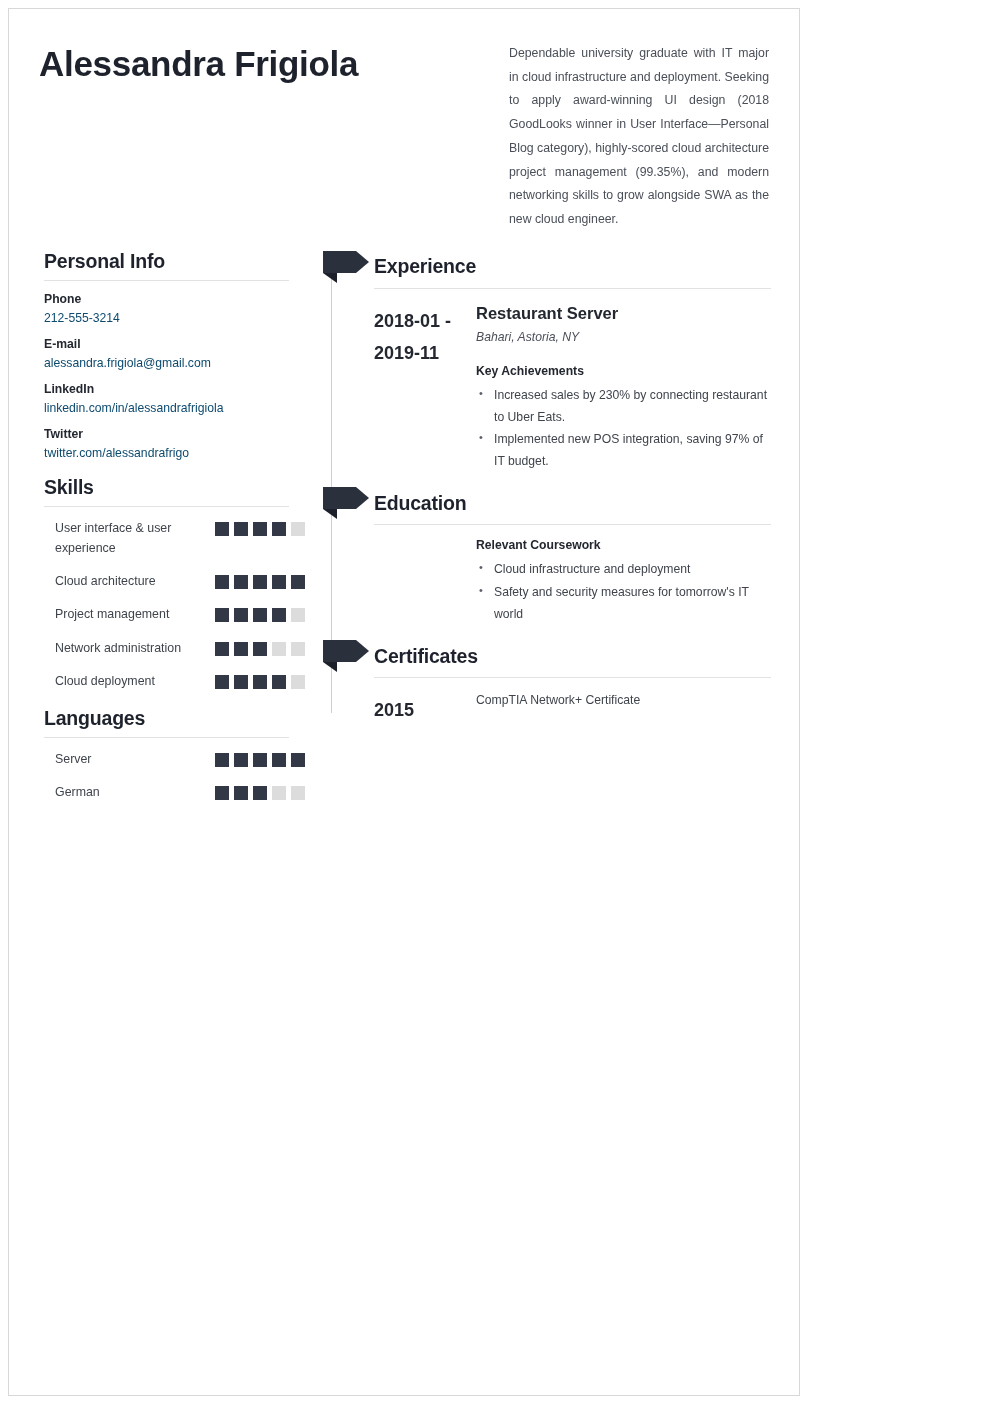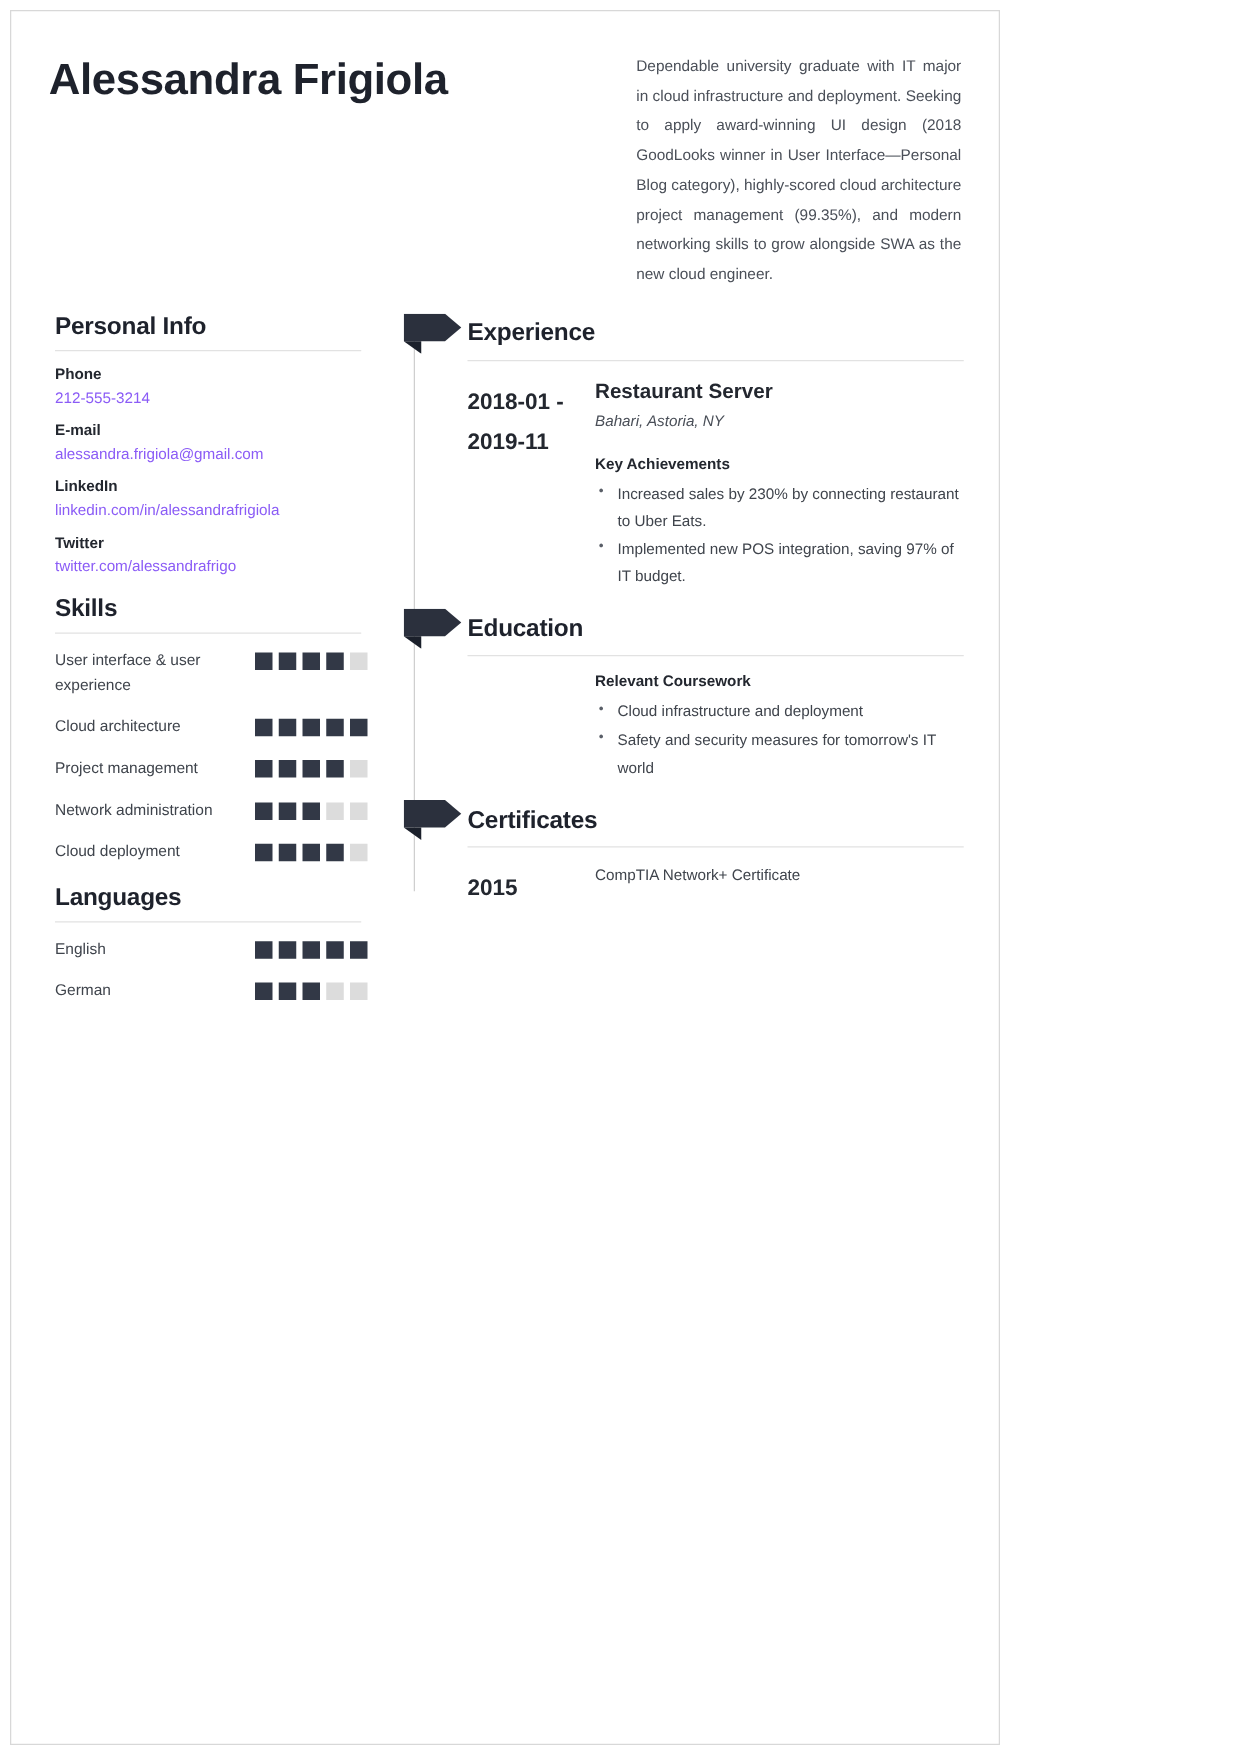--- a/index.html
+++ b/index.html
@@ -89,36 +89,36 @@
   .info-item { margin-bottom: 12px; }
   .info-label {
     font-size: 12.2px;
     font-weight: bold;
     color: #23272f;
     margin-bottom: 5px;
     margin-left: 5px;
   }
   .info-value {
     font-size: 12.2px;
-    color: #8b5cf6;
+    color: #0c4a6e;
     margin-left: 5px;
   }
 
   .rate-row {
     display: flex;
     align-items: flex-start;
     margin-bottom: 13px;
   }
   .rate-label {
     font-size: 12.4px;
     color: #3f444c;
     line-height: 1.63;
     width: 160px;
     flex: none;
-    margin-left: 5px;
+    margin-left: 16px;
   }
   .rate-dots {
     display: flex;
     gap: 5px;
     padding-top: 4px;
   }
   .sq {
     width: 14px;
     height: 14px;
     background: #dcdcdc;
@@ -316,21 +316,21 @@
               </div>
           </div>
         </div>
       </div>
 
       <div class="side-section">
         <div class="side-title">Languages</div>
         <div class="side-rule"></div>
         <div>
           <div class="rate-row">
-            <div class="rate-label">English</div>
+            <div class="rate-label">Server</div>
             <div class="rate-dots">
                 <span class="sq on"></span>
                 <span class="sq on"></span>
                 <span class="sq on"></span>
                 <span class="sq on"></span>
                 <span class="sq on"></span>
               </div>
           </div>
           <div class="rate-row">
             <div class="rate-label">German</div>

